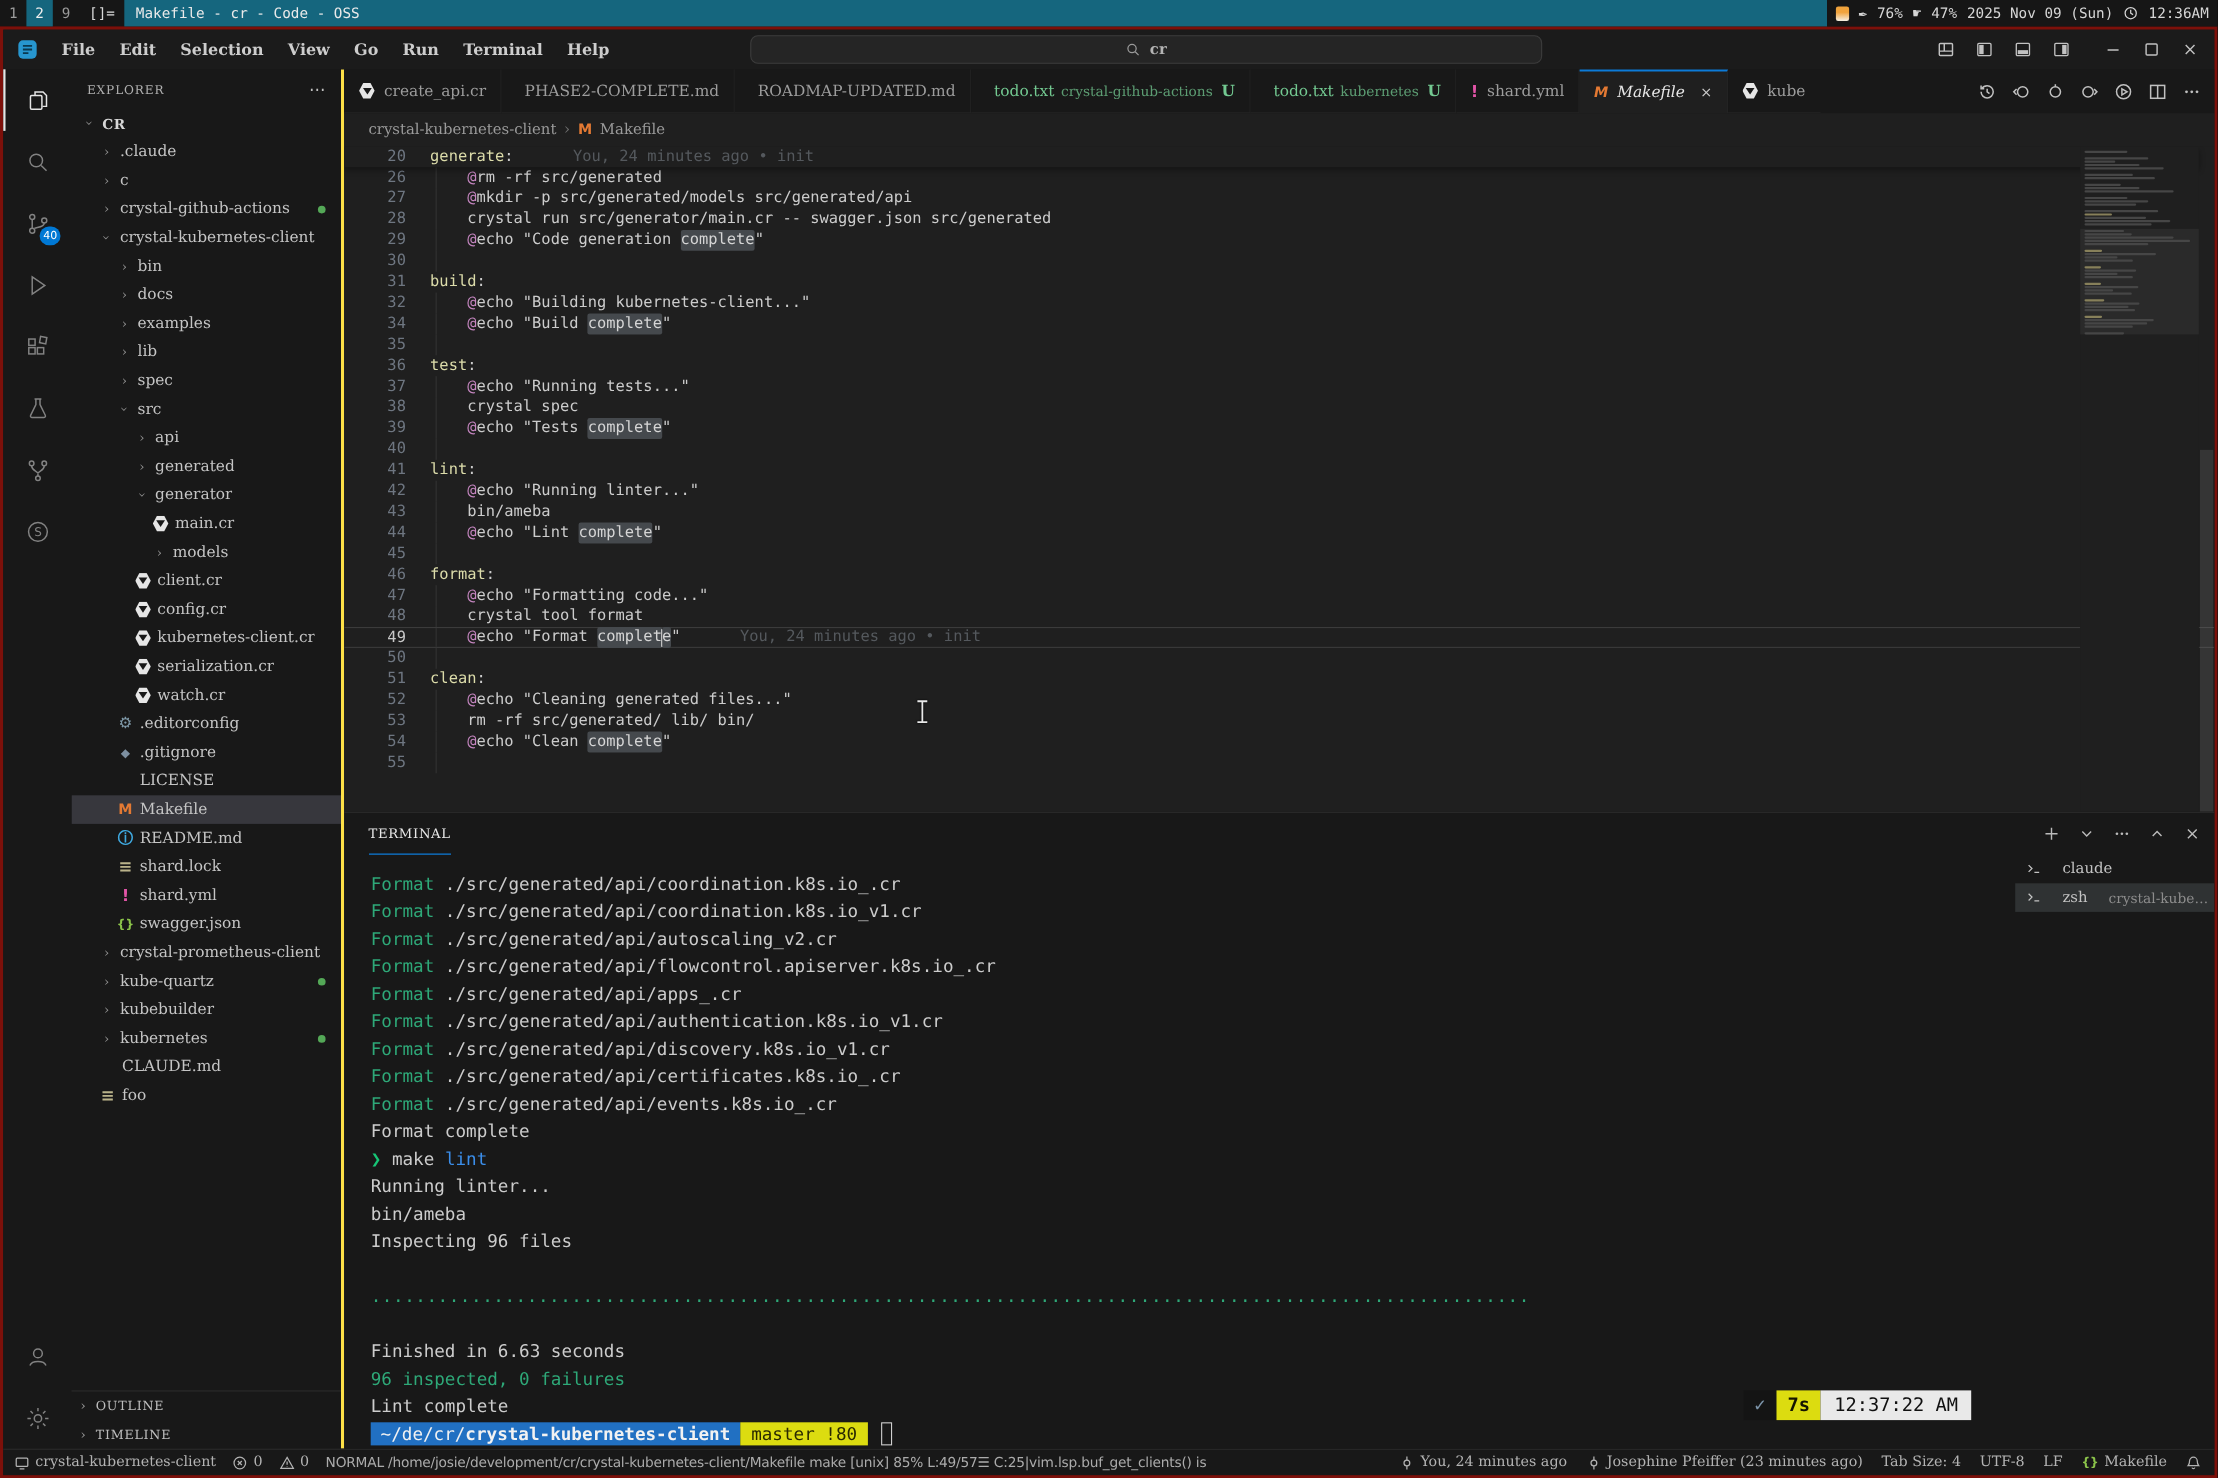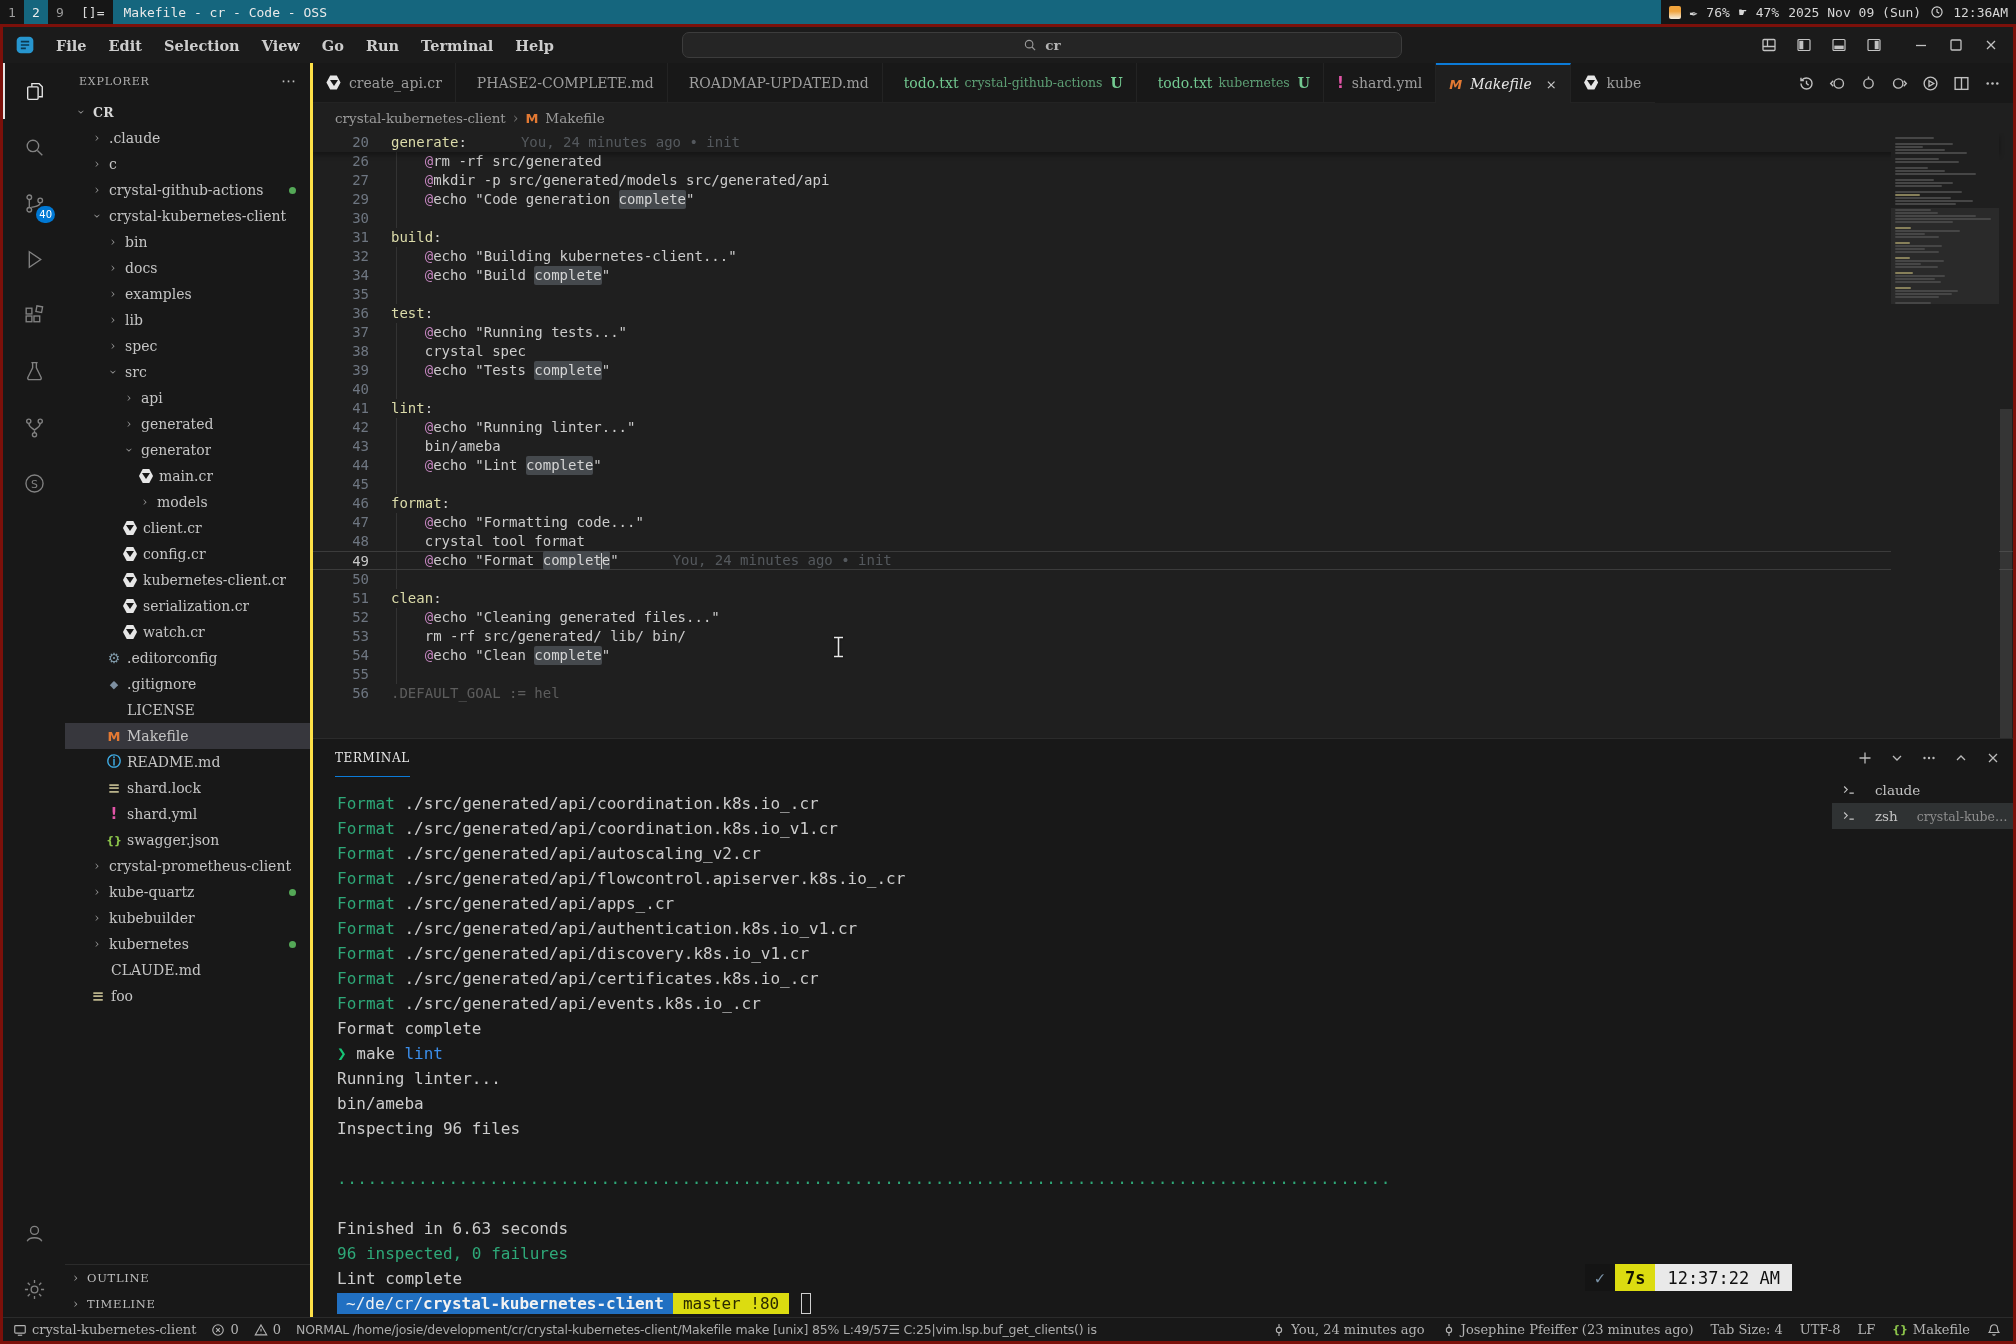--- a/index.html
+++ b/index.html
@@ -643,20 +643,21 @@
           <span>crystal-kubernetes-client</span>
           <span class="sep">›</span>
           <span class="bic"><span class="ic-ch " style="color:#e37933;font-size:13px">M</span></span>
           <span>Makefile</span>
         </div>
 
       <div class="editor">
         <div class="lines-wrap" id="codelines">
             <div class="cl  g"><span class="ln">26</span><span class="ct"><span class="tk-f">    </span><span class="tk-p">@</span><span class="tk-f">rm -rf src/generated</span></span></div>
             <div class="cl  g"><span class="ln">27</span><span class="ct"><span class="tk-f">    </span><span class="tk-p">@</span><span class="tk-f">mkdir -p src/generated/models src/generated/api</span></span></div>
+            <div class="cl  g"><span class="ln">28</span><span class="ct"><span class="tk-f">    crystal run src/generator/main.cr -- swagger.json src/generated</span></span></div>
             <div class="cl  g"><span class="ln">29</span><span class="ct"><span class="tk-f">    </span><span class="tk-p">@</span><span class="tk-f">echo "Code generation </span><span class="tk-h">complete</span><span class="tk-f">"</span></span></div>
             <div class="cl  g"><span class="ln">30</span><span class="ct"></span></div>
             <div class="cl  "><span class="ln">31</span><span class="ct"><span class="tk-t">build</span><span class="tk-f">:</span></span></div>
             <div class="cl  g"><span class="ln">32</span><span class="ct"><span class="tk-f">    </span><span class="tk-p">@</span><span class="tk-f">echo "Building kubernetes-client..."</span></span></div>
             <div class="cl  g"><span class="ln">34</span><span class="ct"><span class="tk-f">    </span><span class="tk-p">@</span><span class="tk-f">echo "Build </span><span class="tk-h">complete</span><span class="tk-f">"</span></span></div>
             <div class="cl  g"><span class="ln">35</span><span class="ct"></span></div>
             <div class="cl  "><span class="ln">36</span><span class="ct"><span class="tk-t">test</span><span class="tk-f">:</span></span></div>
             <div class="cl  g"><span class="ln">37</span><span class="ct"><span class="tk-f">    </span><span class="tk-p">@</span><span class="tk-f">echo "Running tests..."</span></span></div>
             <div class="cl  g"><span class="ln">38</span><span class="ct"><span class="tk-f">    crystal spec</span></span></div>
             <div class="cl  g"><span class="ln">39</span><span class="ct"><span class="tk-f">    </span><span class="tk-p">@</span><span class="tk-f">echo "Tests </span><span class="tk-h">complete</span><span class="tk-f">"</span></span></div>
@@ -669,21 +670,20 @@
             <div class="cl  "><span class="ln">46</span><span class="ct"><span class="tk-t">format</span><span class="tk-f">:</span></span></div>
             <div class="cl  g"><span class="ln">47</span><span class="ct"><span class="tk-f">    </span><span class="tk-p">@</span><span class="tk-f">echo "Formatting code..."</span></span></div>
             <div class="cl  g"><span class="ln">48</span><span class="ct"><span class="tk-f">    crystal tool format</span></span></div>
             <div class="cl cur g"><span class="ln">49</span><span class="ct"><span class="tk-f">    </span><span class="tk-p">@</span><span class="tk-f">echo "Format </span><span class="tk-h">complet</span><span class="caret"></span><span class="tk-h">e</span><span class="tk-f">"</span><span class="blame">You, 24 minutes ago • init</span></span></div>
             <div class="cl  g"><span class="ln">50</span><span class="ct"></span></div>
             <div class="cl  "><span class="ln">51</span><span class="ct"><span class="tk-t">clean</span><span class="tk-f">:</span></span></div>
             <div class="cl  g"><span class="ln">52</span><span class="ct"><span class="tk-f">    </span><span class="tk-p">@</span><span class="tk-f">echo "Cleaning generated files..."</span></span></div>
             <div class="cl  g"><span class="ln">53</span><span class="ct"><span class="tk-f">    rm -rf src/generated/ lib/ bin/</span></span></div>
             <div class="cl  g"><span class="ln">54</span><span class="ct"><span class="tk-f">    </span><span class="tk-p">@</span><span class="tk-f">echo "Clean </span><span class="tk-h">complete</span><span class="tk-f">"</span></span></div>
             <div class="cl  g"><span class="ln">55</span><span class="ct"></span></div>
-            <div class="cl  "><span class="ln">56</span><span class="ct"><span class="tk-d">.DEFAULT_GOAL := hel</span></span></div>
           </div>
         <div class="sticky" id="stickyline">
             <div class="cl  "><span class="ln">20</span><span class="ct"><span class="tk-t">generate</span><span class="tk-f">:</span><span class="blame">You, 24 minutes ago • init</span></span></div>
           </div>
         <div class="minimap" id="minimap">
             <div class="mm-slider"></div>
             <div style="position:absolute;top:4px;left:0">
               <div class="mm-line " style="width:38.8px"></div>
               <div class="mm-line " style="width:0px"></div>
               <div class="mm-line " style="width:58.4px"></div>

